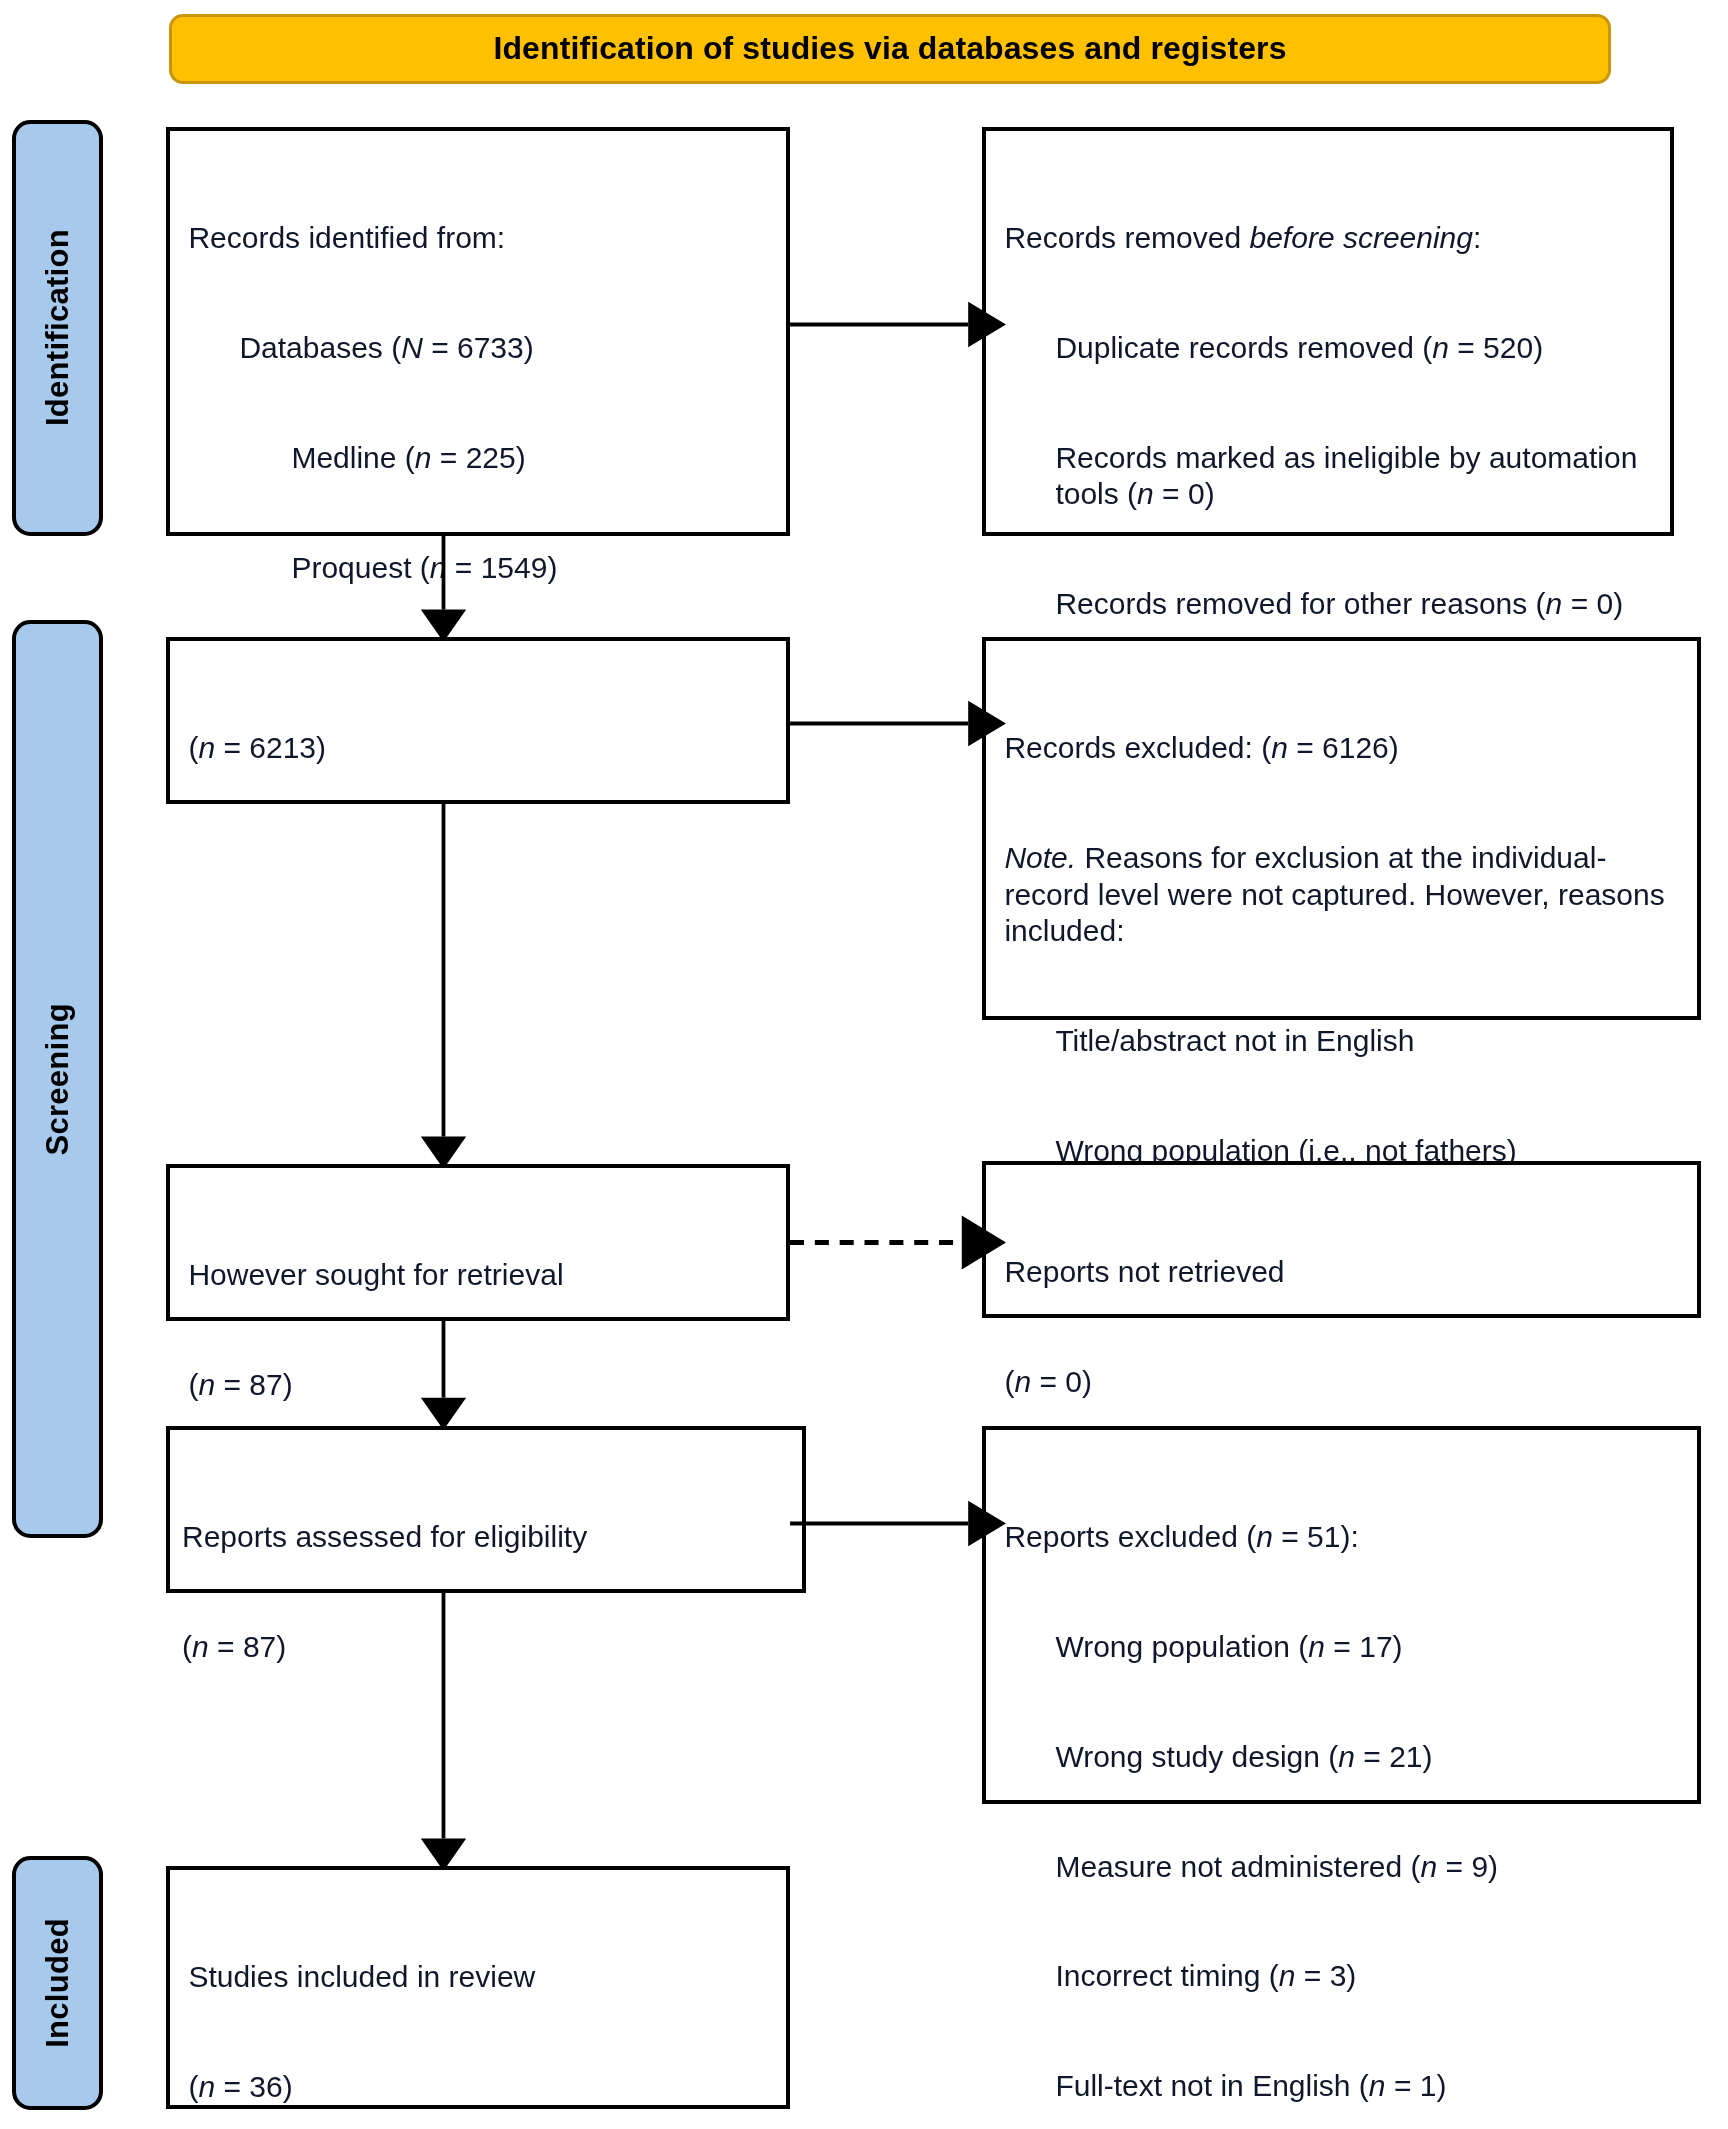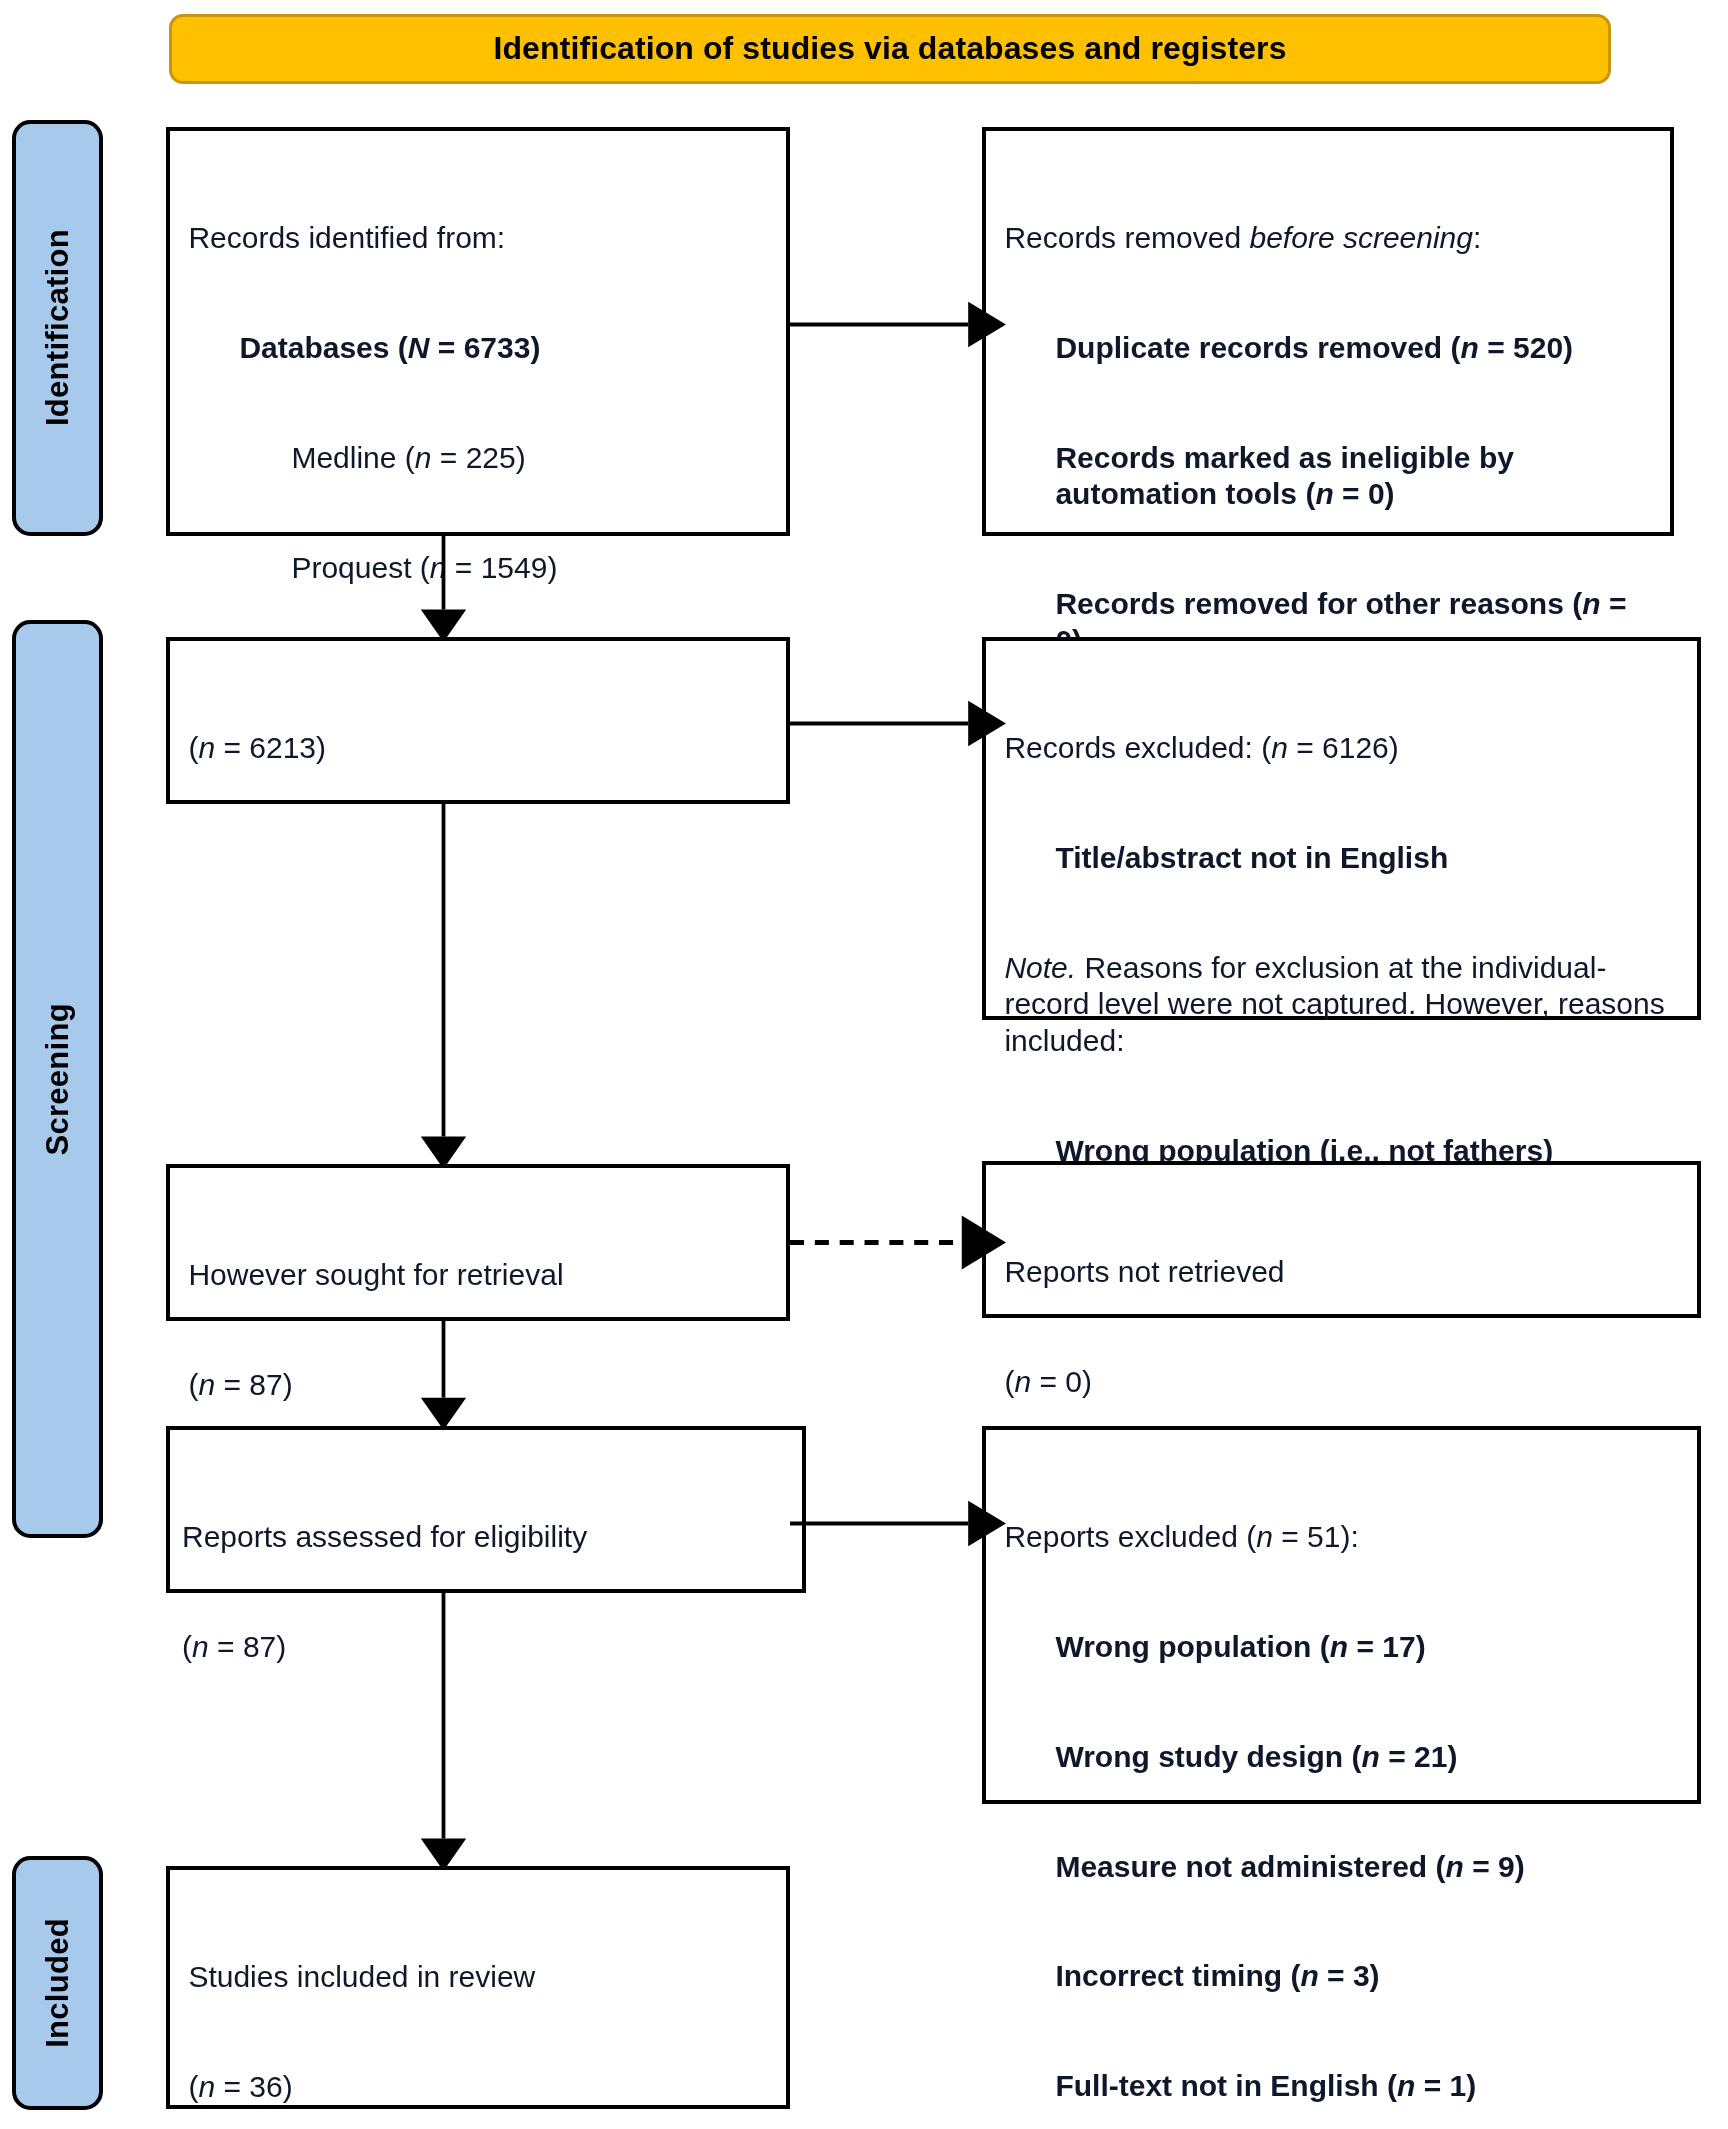--- a/index.html
+++ b/index.html
@@ -77,21 +77,21 @@
     padding: 16px 18.4px;
   }
   .box-text {
     font-size: 30px;
     line-height: 1.22;
     color: #0f172a;
     white-space: pre-wrap;
   }
   .box-text .it { font-style: italic; }
   .ln { display: block; }
-  .ind1 { padding-left: 51px; font-weight: bold; }
+  .ind1 { padding-left: 51px; }
   .ind2 { padding-left: 103px; }
 
   
   #box-identified   { left: 166px;  top: 127px;  width: 624px; height: 409px; }
   #box-screened     { left: 166px;  top: 637px; width: 624px; height: 167px; }
   #box-sought       { left: 166px;  top: 1164px; width: 624px; height: 157px; }
   #box-assessed     { left: 166px;  top: 1426px; width: 640px; height: 167px; padding-left: 12px; }
   #box-included     { left: 166px;  top: 1866px; width: 624px; height: 243px; }
 
   
@@ -170,22 +170,22 @@
 
   <div class="box" id="box-screened">
     <div class="box-text">
       <span class="ln"><span>(<span class="it">n</span> = 6213)</span></span>
     </div>
   </div>
 
   <div class="box" id="box-rec-excluded">
     <div class="box-text">
       <span class="ln"><span>Records excluded: (<span class="it">n</span> = 6126)</span></span>
+      <span class="ln"><span><span class="it">Note.</span> Reasons for exclusion at the individual-record level were not captured. However, reasons included:</span></span>
       <span class="ln ind1">Title/abstract not in English</span>
-      <span class="ln"><span><span class="it">Note.</span> Reasons for exclusion at the individual-record level were not captured. However, reasons included:</span></span>
       <span class="ln ind1">Wrong population (i.e., not fathers)</span>
       <span class="ln ind1">Wrong study design (e.g., case study, study protocol)</span>
     </div>
   </div>
 
   <svg class="conn" id="conn-h2" viewBox="0 0 400 120" width="216" height="65">
     <line class="line" x1="0" y1="60" x2="330" y2="60"></line>
     <polygon class="head" points="330,18 400,60 330,102"></polygon>
   </svg>
 

